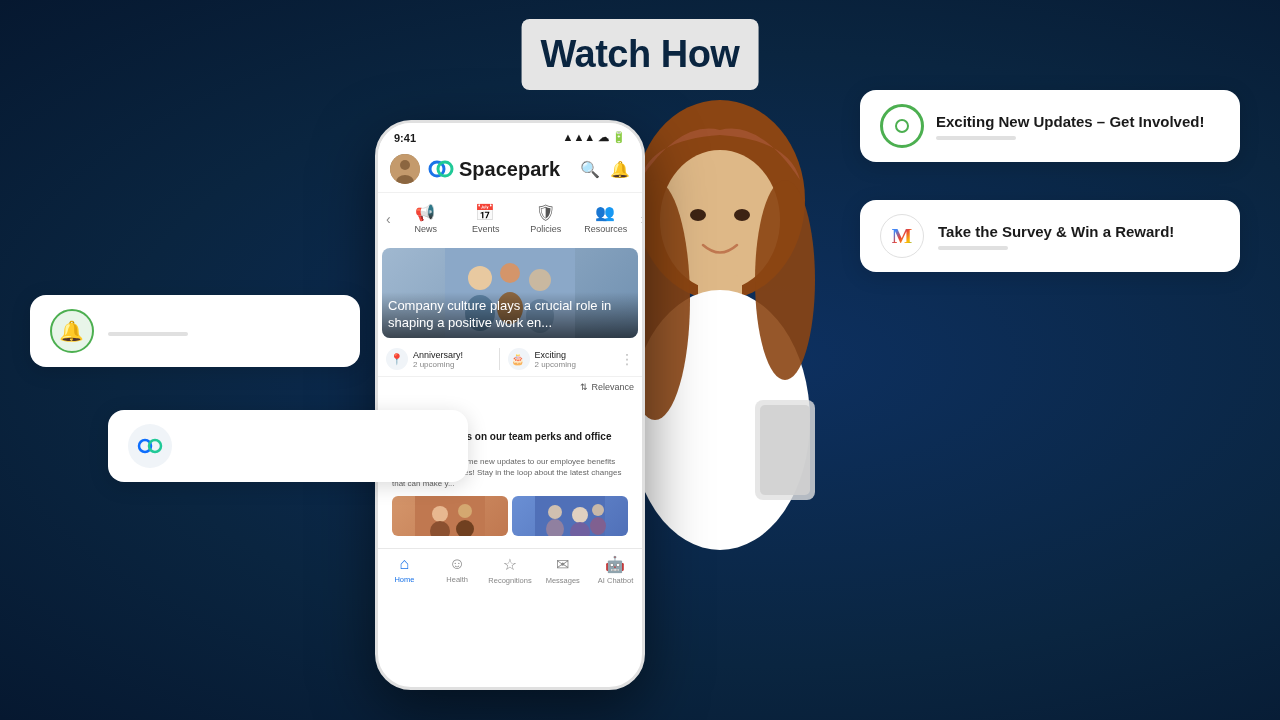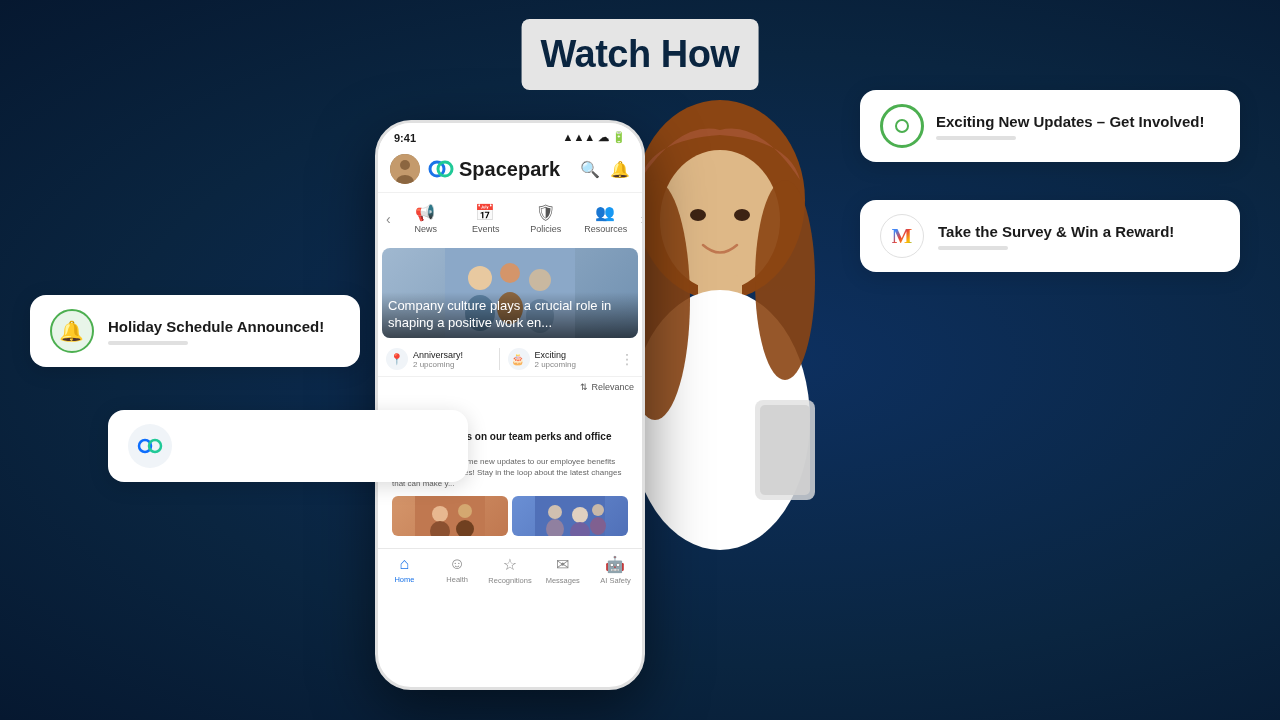--- a/index.html
+++ b/index.html
@@ -409,21 +409,20 @@
 
 <div class="bg-overlay"></div>
 
 <div class="watch-how-btn">
   <span>Watch How</span>
 </div>
 
 <div class="notif-card card-holiday">
   <div class="notif-icon" style="background:#e8f5e9; border:2px solid #4caf50; font-size:20px;">🔔</div>
   <div class="notif-text">
-    <div class="notif-title">Holiday Schedule Announced!</div>
     <div class="notif-bar"></div>
   </div>
 </div>
 
 <div class="notif-card card-health">
   <div class="notif-icon" style="background:#f0f4f8;">
     <svg width="26" height="26" viewBox="0 0 26 26">
       <circle cx="8" cy="13" r="6" fill="none" stroke="#0d6efd" stroke-width="2.5"></circle>
       <circle cx="18" cy="13" r="6" fill="none" stroke="#20c997" stroke-width="2.5"></circle>
     </svg>
@@ -582,21 +581,21 @@
     <div class="bottom-nav-item">
       <span class="nav-icon">☆</span>
       <span>Recognitions</span>
     </div>
     <div class="bottom-nav-item">
       <span class="nav-icon">✉</span>
       <span>Messages</span>
     </div>
     <div class="bottom-nav-item">
       <span class="nav-icon">🤖</span>
-      <span>AI Safety</span>
+      <span>AI Chatbot</span>
     </div>
   </div>
 </div>
 
 <div class="woman-img">
   <svg width="340" height="620" viewBox="0 0 340 620">
 
     <ellipse cx="170" cy="100" rx="85" ry="100" fill="#8B4513"></ellipse>
 
     <ellipse cx="170" cy="120" rx="60" ry="70" fill="#DEB887"></ellipse>

